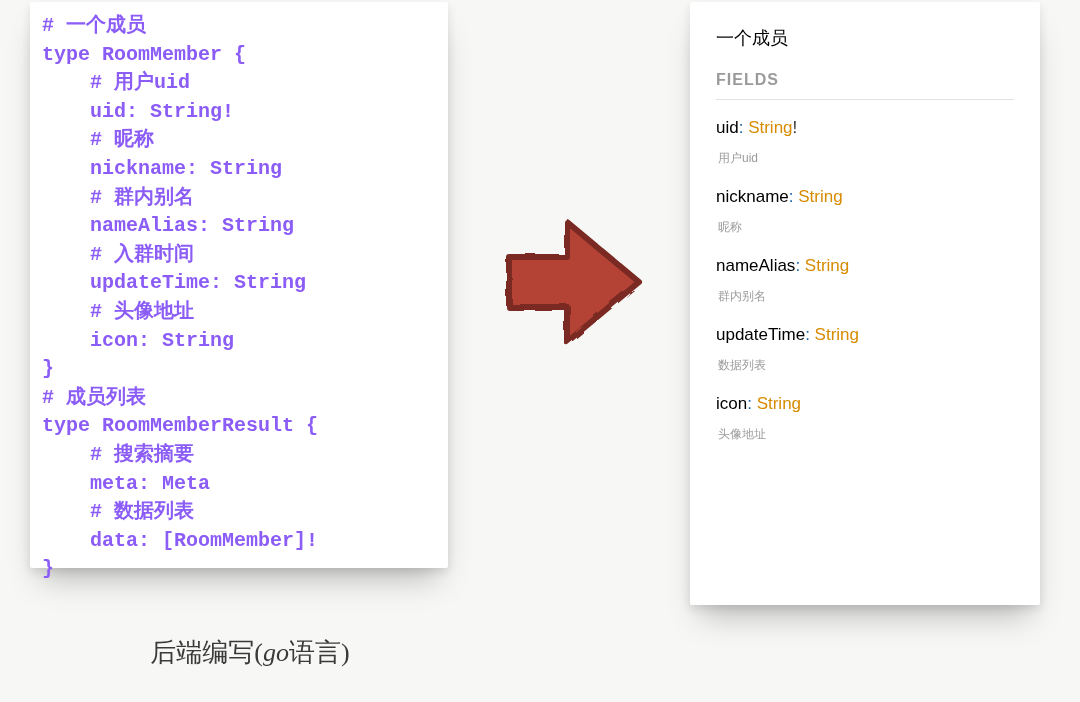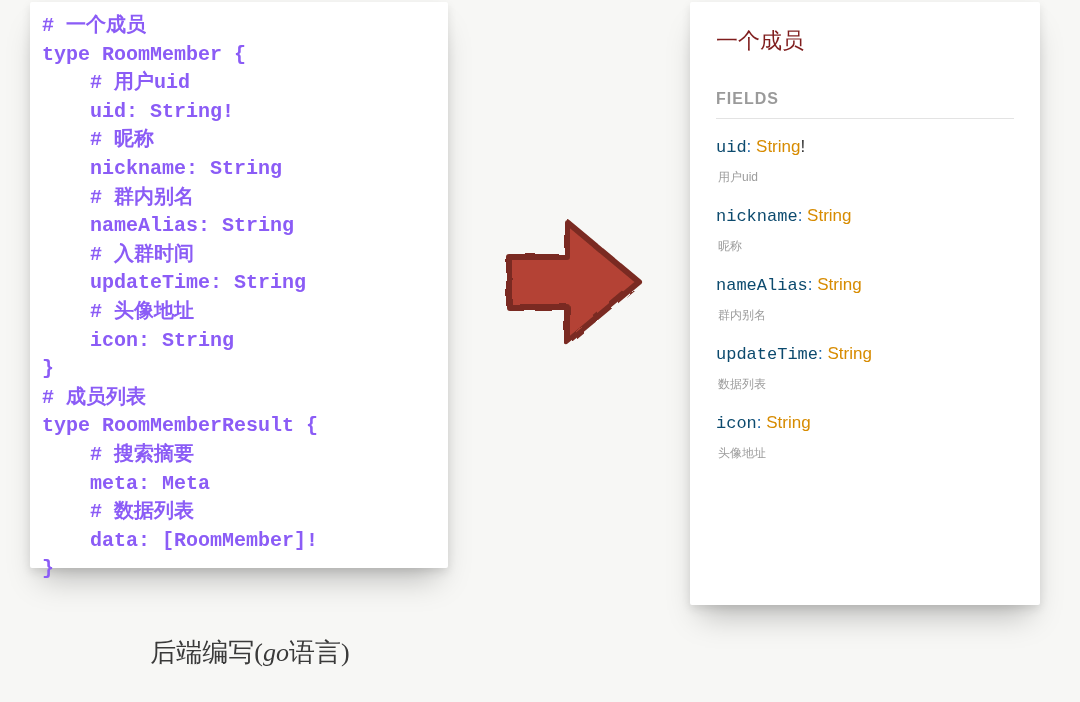--- a/index.html
+++ b/index.html
@@ -59,38 +59,38 @@
     color: #3a3a3a;
     font-family: "Songti SC", "SimSun", serif;
     text-align: center;
   }
   .caption-left { width: 380px; }
   .caption-right { width: 350px; margin-right: 10px; }
   .go-italic { font-style: italic; font-family: Georgia, serif; }
 
   
   .doc-title {
-    font-size: 22px;
-    color: #7f1d1d;
-    margin-bottom: 34px;
+    font-size: 18px;
+    color: #000000;
+    margin-bottom: 21px;
   }
   .doc-fields-label {
     font-size: 16px;
     color: #9a9a9a;
     letter-spacing: 1px;
     font-weight: 600;
     border-bottom: 1px solid #e3e3e3;
     padding-bottom: 10px;
     margin-bottom: 18px;
   }
   .field-row {
     margin-bottom: 12px;
     font-size: 17px;
   }
-  .field-name { color: #0c4a6e; font-family: Liberation Mono, monospace; }
+  .field-name { color: #000000; }
   .field-colon { color: #1864ab; }
   .field-type { color: #d78b00; }
   .field-bang { color: #333; }
   .field-desc {
     color: #9c9c9c;
     font-size: 12px;
     margin-bottom: 20px;
     margin-left: 2px;
   }
 </style>

